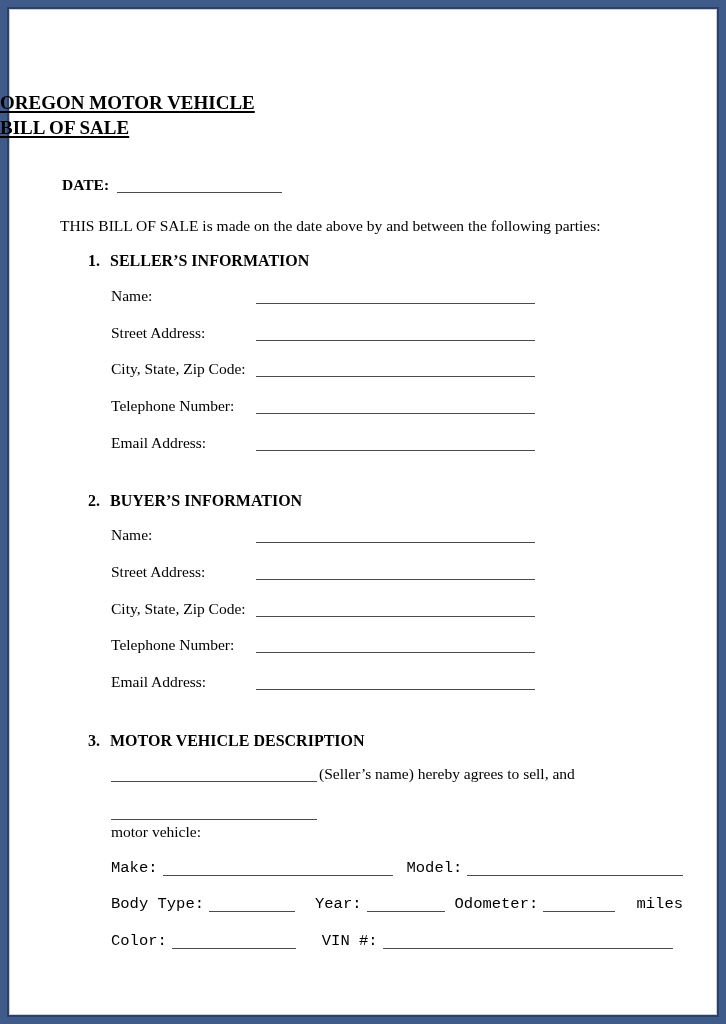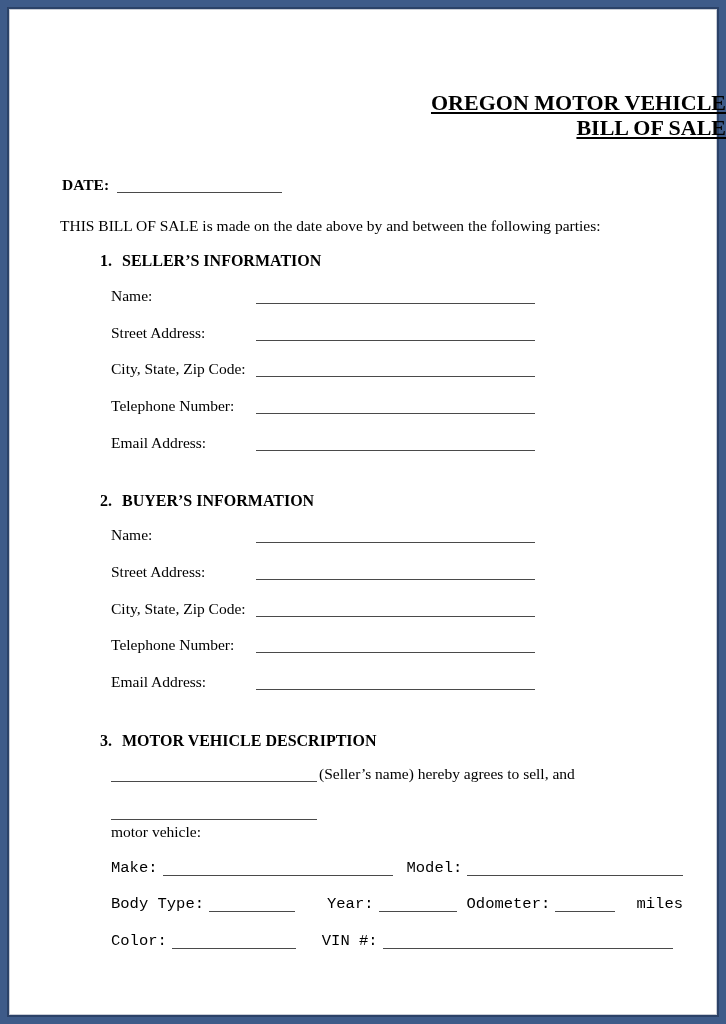--- a/index.html
+++ b/index.html
@@ -22,38 +22,38 @@
     font-size: 15.5px;
     box-shadow:
       inset 0 0 0 7px var(--border-main),
       inset 0 0 0 9px var(--border-dark-edge),
       inset 0 0 0 10px var(--border-inner-light);
     overflow: hidden;
   }
   .abs { position: absolute; }
   .doc-title {
     top: 90px; left: 0; width: 726px;
-    text-align: right;
+    text-align: left;
     font-weight: bold;
-    font-size: 22px;
+    font-size: 19px;
     line-height: 25px;
   }
   .doc-title span {
     text-decoration: underline;
     text-decoration-thickness: 2px;
     text-underline-offset: 2px;
   }
   .date-row { top: 177px; left: 62px; display: flex; height: 16px; line-height: 16px; justify-content: space-between; }
   .date-label { font-weight: bold; }
   .date-line {
     width: 165px; margin-left: 8px;
     border-bottom: 1.5px solid var(--rule-line);
   }
   .intro { top: 218px; left: 60px; line-height: 16px; white-space: nowrap; }
-  .sec-head { font-weight: bold; font-size: 16px; left: 100px; height: 16px; line-height: 16px; white-space: nowrap; }
+  .sec-head { font-weight: bold; font-size: 16px; left: 88px; height: 16px; line-height: 16px; white-space: nowrap; }
   .sec-num { display: inline-block; width: 22px; }
   .frow { left: 111px; width: 424px; display: flex; height: 16px; line-height: 16px; }
   .flabel { width: 145px; flex: none; white-space: nowrap; }
   .fline { flex: 1; border-bottom: 1.5px solid var(--rule-line); }
   .clause-row { left: 111px; display: flex; height: 16px; line-height: 16px; white-space: nowrap; }
   .cline { width: 206px; flex: none; border-bottom: 1.5px solid var(--rule-line); }
   .ctext { margin-left: 2px; }
   .cont-row { left: 111px; height: 16px; line-height: 16px; white-space: nowrap; }
   .vrow { left: 111px; display: flex; height: 16px; line-height: 16px; white-space: nowrap; font-family: Liberation Mono, monospace; }
   .vline { border-bottom: 1.5px solid var(--rule-line); margin-left: 5px; }
@@ -144,21 +144,21 @@
   <div class="abs vrow" style="top:860px; width:572px">
     <span>Make:</span>
     <span class="vline" style="width:230px"></span>
     <span style="margin-left:14px">Model:</span>
     <span class="vline grow"></span>
   </div>
 
   <div class="abs vrow" style="top:896px; width:572px">
     <span>Body Type:</span>
     <span class="vline" style="width:86px"></span>
-    <span style="margin-left:32px">Year:</span>
+    <span style="margin-left:20px">Year:</span>
     <span class="vline" style="width:78px"></span>
     <span style="margin-left:10px">Odometer:</span>
     <span class="vline grow"></span>
     <span style="margin-left:21px">miles</span>
   </div>
 
   <div class="abs vrow" style="top:933px; width:562px">
     <span>Color:</span>
     <span class="vline" style="width:124px"></span>
     <span style="margin-left:26px">VIN #:</span>

